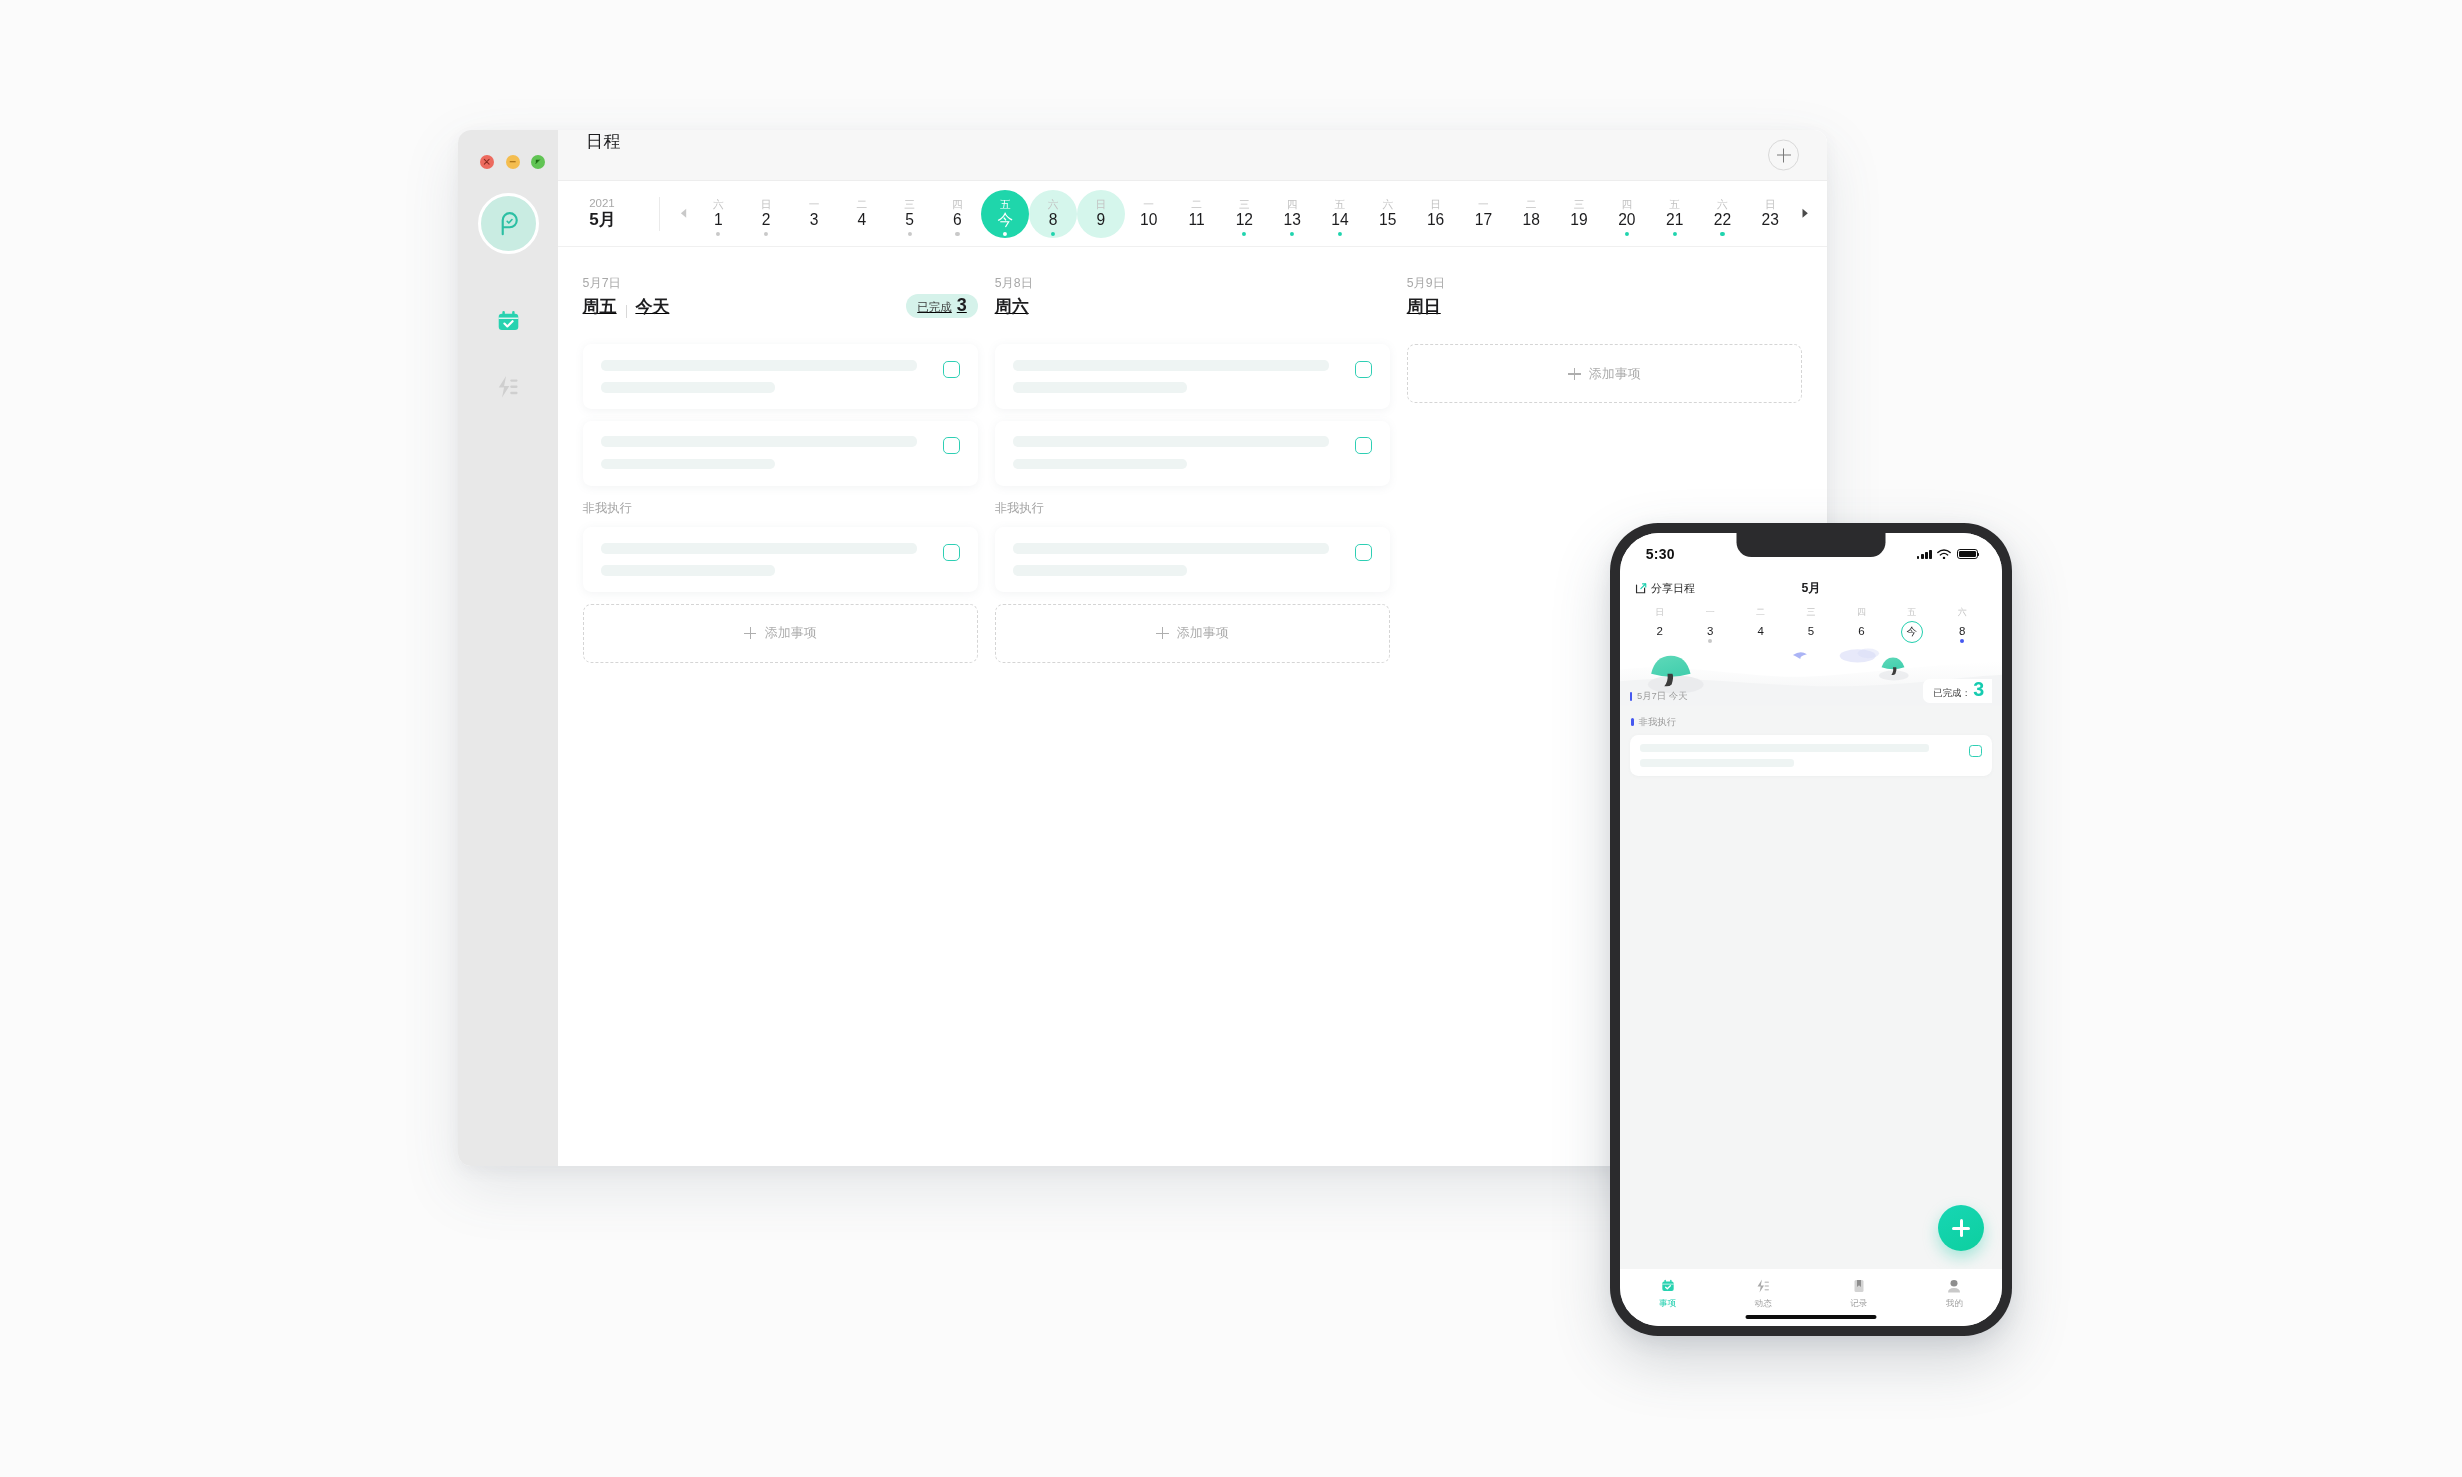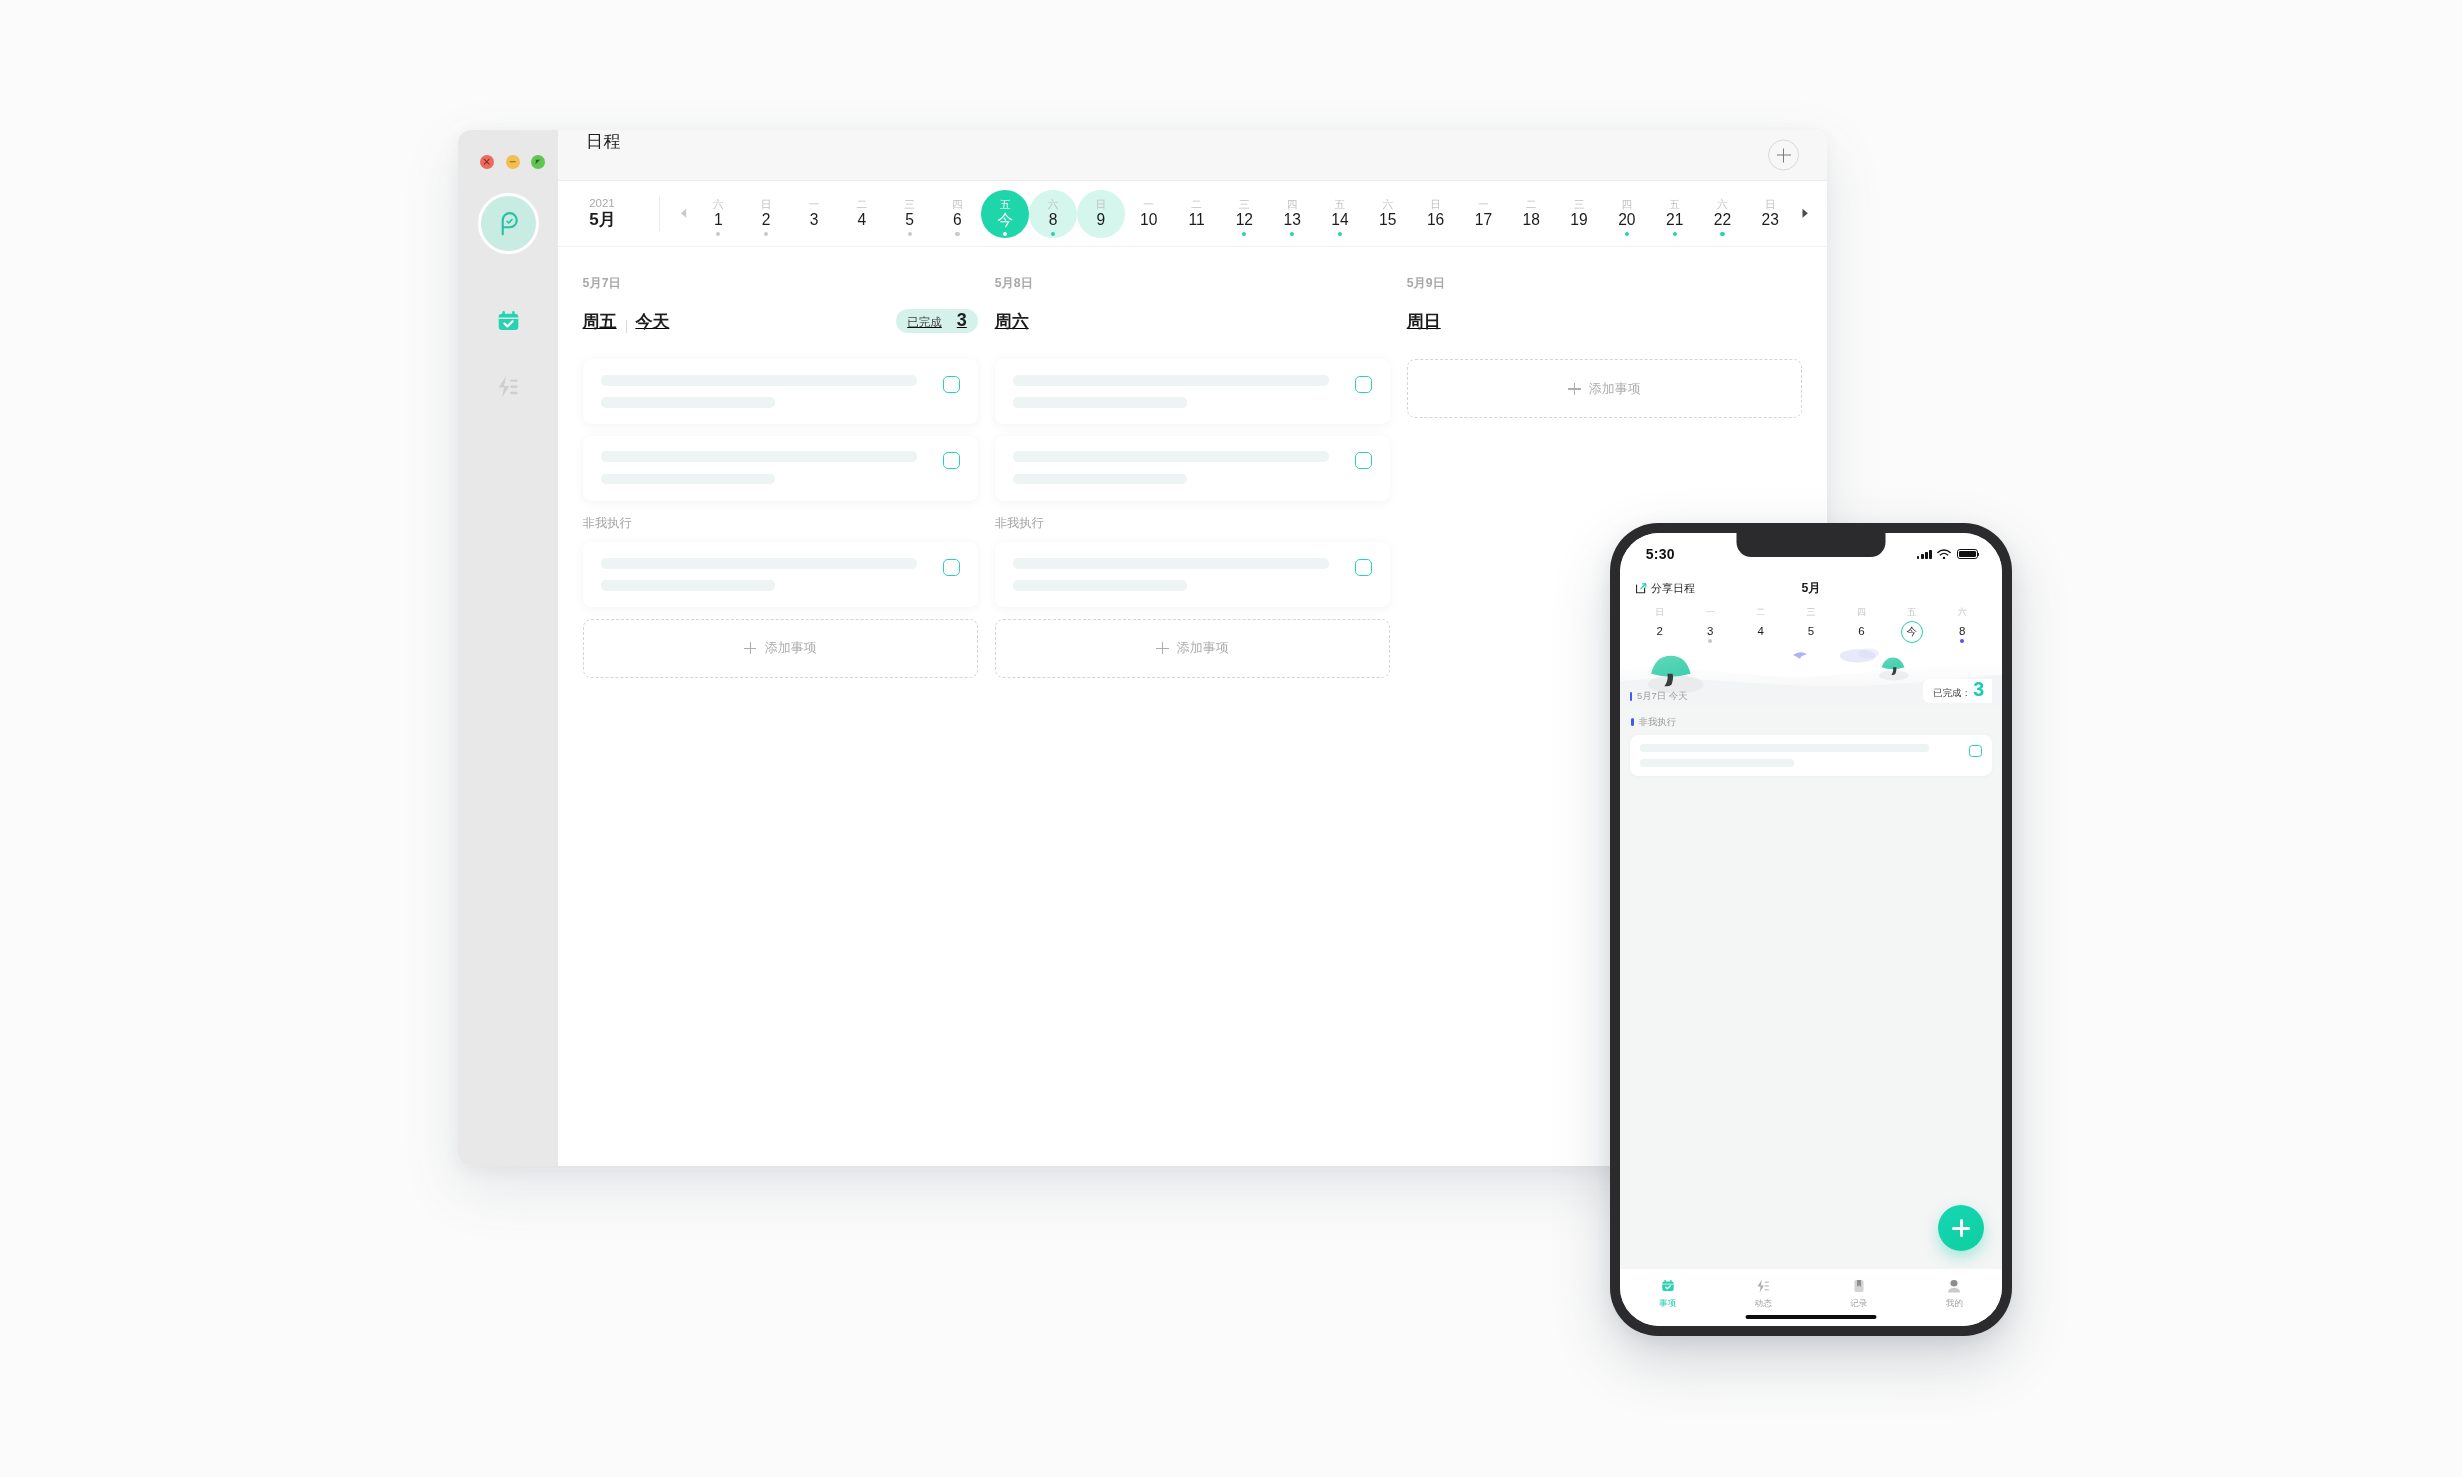--- a/index.html
+++ b/index.html
@@ -100,28 +100,28 @@
   .ds-day.today { background: #1fd6ab; }
   .ds-day.today .ds-w, .ds-day.today .ds-n { color: #ffffff; }
   .ds-day.today .ds-dot { background: #ffffff; }
   .ds-day.hl { background: #d5f6ec; }
   .ds-day.hl .ds-n { color:#1d1d1f; }
   .ds-band { position: relative; display:flex; flex:1; align-items:center; }
 
   
   .dw-body { flex:1; display: flex; padding: 28px 24.6px 0 24.6px; gap: 16.4px; align-items: flex-start; background:#fff; }
   .col { flex: 1; min-width: 0; max-width: 396px; }
-  .col-date { font-size: 12.3px; color: #a8a8a8; line-height: 16.4px; margin-bottom: 16px; font-weight: bold; }
+  .col-date { font-size: 12.3px; color: #a8a8a8; line-height: 16.4px; margin-bottom: 1px; }
   .col-head { display:flex; align-items:flex-end; height: 26px; margin-bottom: 26px; text-decoration: underline; }
   .col-week { font-size: 17px; font-weight: bold; color:#1d1d1f; }
   .col-vsep { width:0.8px; height:13px; background:#d8d8d8; margin: 0 9px; }
   .col-today { font-size: 17px; font-weight: bold; color:#1d1d1f; }
   .done-pill {
     margin-left: auto; background:#d5f2ea; border-radius: 13px;
-    padding: 2.5px 11.5px 3.3px 11.5px; display:flex; align-items:baseline; gap:15px;
+    padding: 2.5px 11.5px 3.3px 11.5px; display:flex; align-items:baseline; gap:5px;
   }
   .done-pill .lbl { font-size: 11.5px; color:#3b3b3b; }
   .done-pill .num { font-size: 18px; color:#1d1d1f; font-weight: bold; line-height:18px;}
 
   .card {
     background: #ffffff; border-radius: 8.2px;
     box-shadow: 0 1.6px 8.2px rgba(120,130,140,.085);
     padding: 15.6px 18px 16.4px 18px;
     margin-bottom: 11.5px;
     display: flex; align-items: flex-start;

